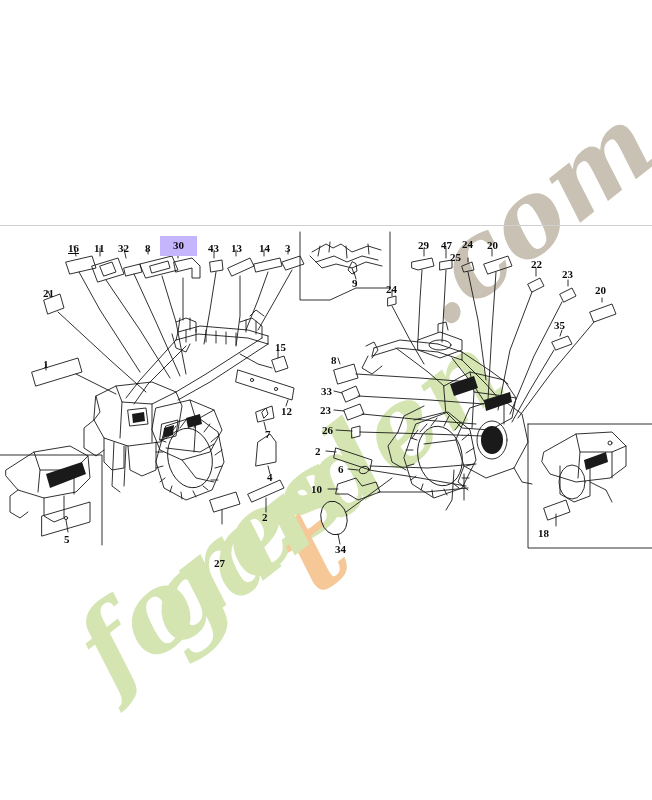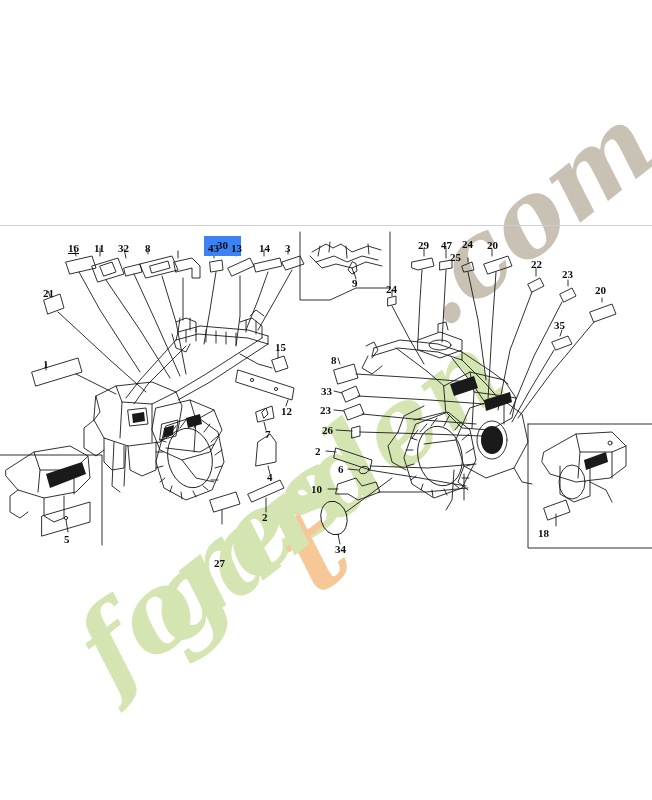--- a/index.html
+++ b/index.html
@@ -69,24 +69,23 @@
     position: absolute;
     font-family: "Liberation Serif", serif;
     font-weight: 700;
     font-size: 11px;
     color: #0b0b0b;
     letter-spacing: 0px;
     line-height: 1;
     white-space: nowrap;
   }
   .callout.hl {
-    background: #3b82f6;
+    background: #c4b5fd;
     padding: 4px 13px 5px 13px;
     line-height: 1;
-    margin-left: 44px;
   }
   #top-rule {
     position: absolute;
     left: 0;
     top: 225px;
     width: 652px;
     height: 1px;
     background: #cfcfcf;
   }
 </style>

